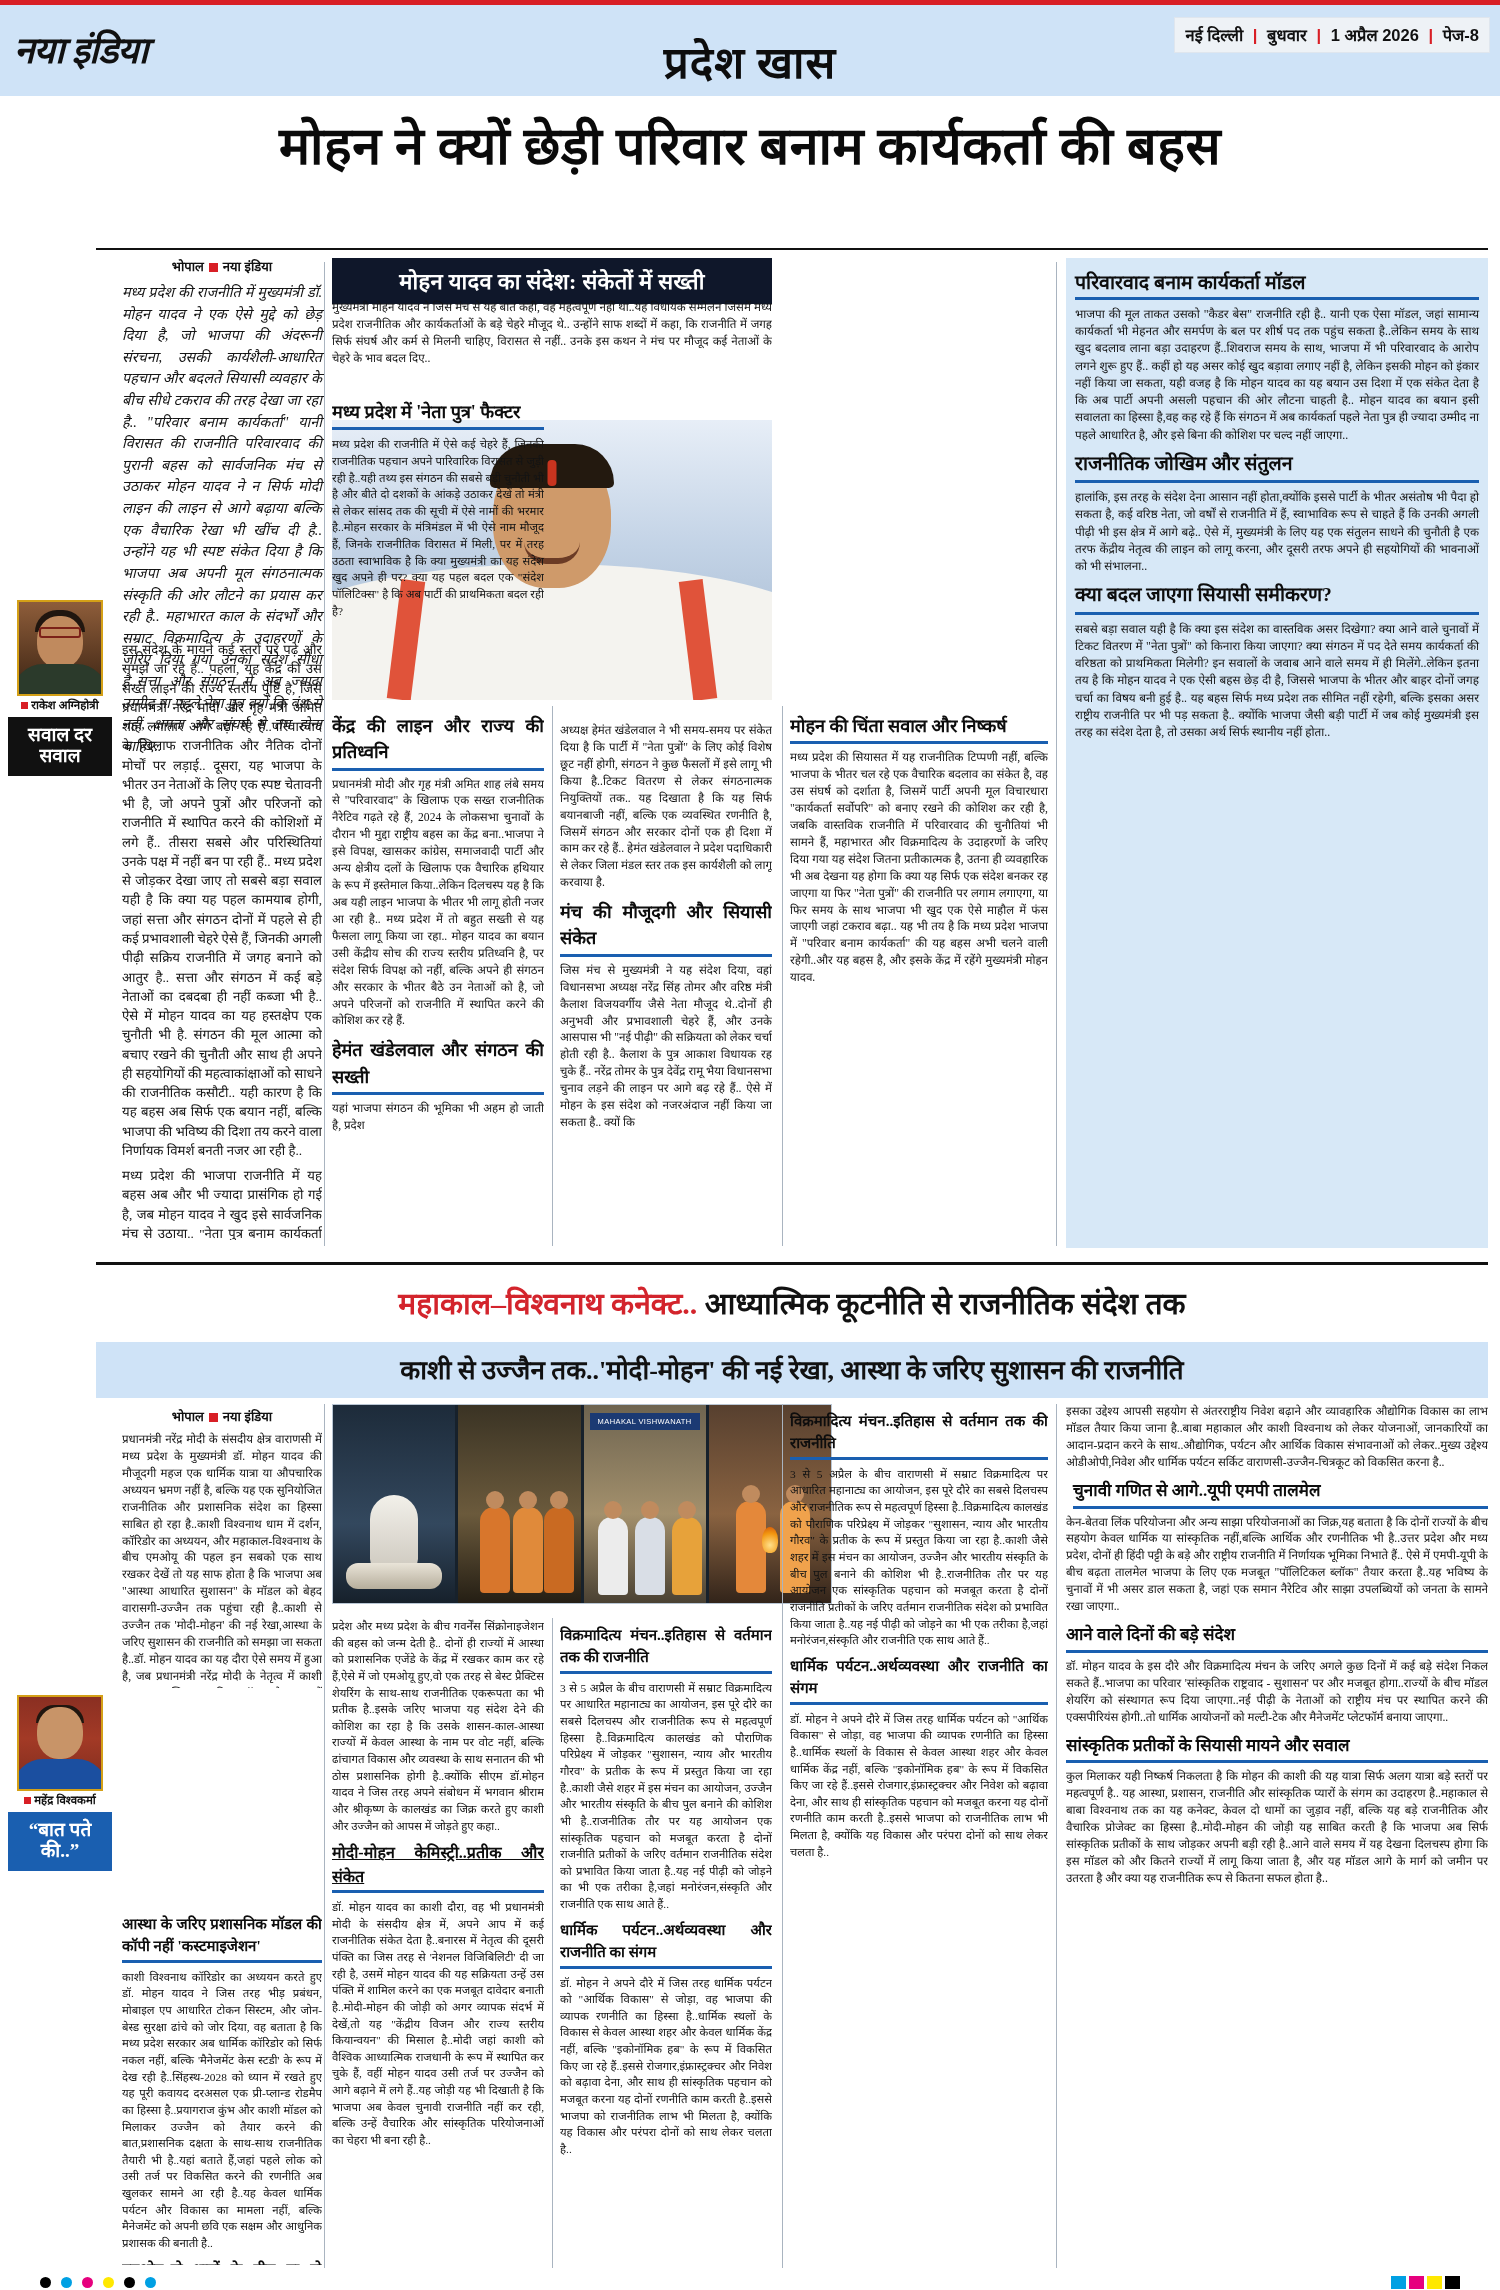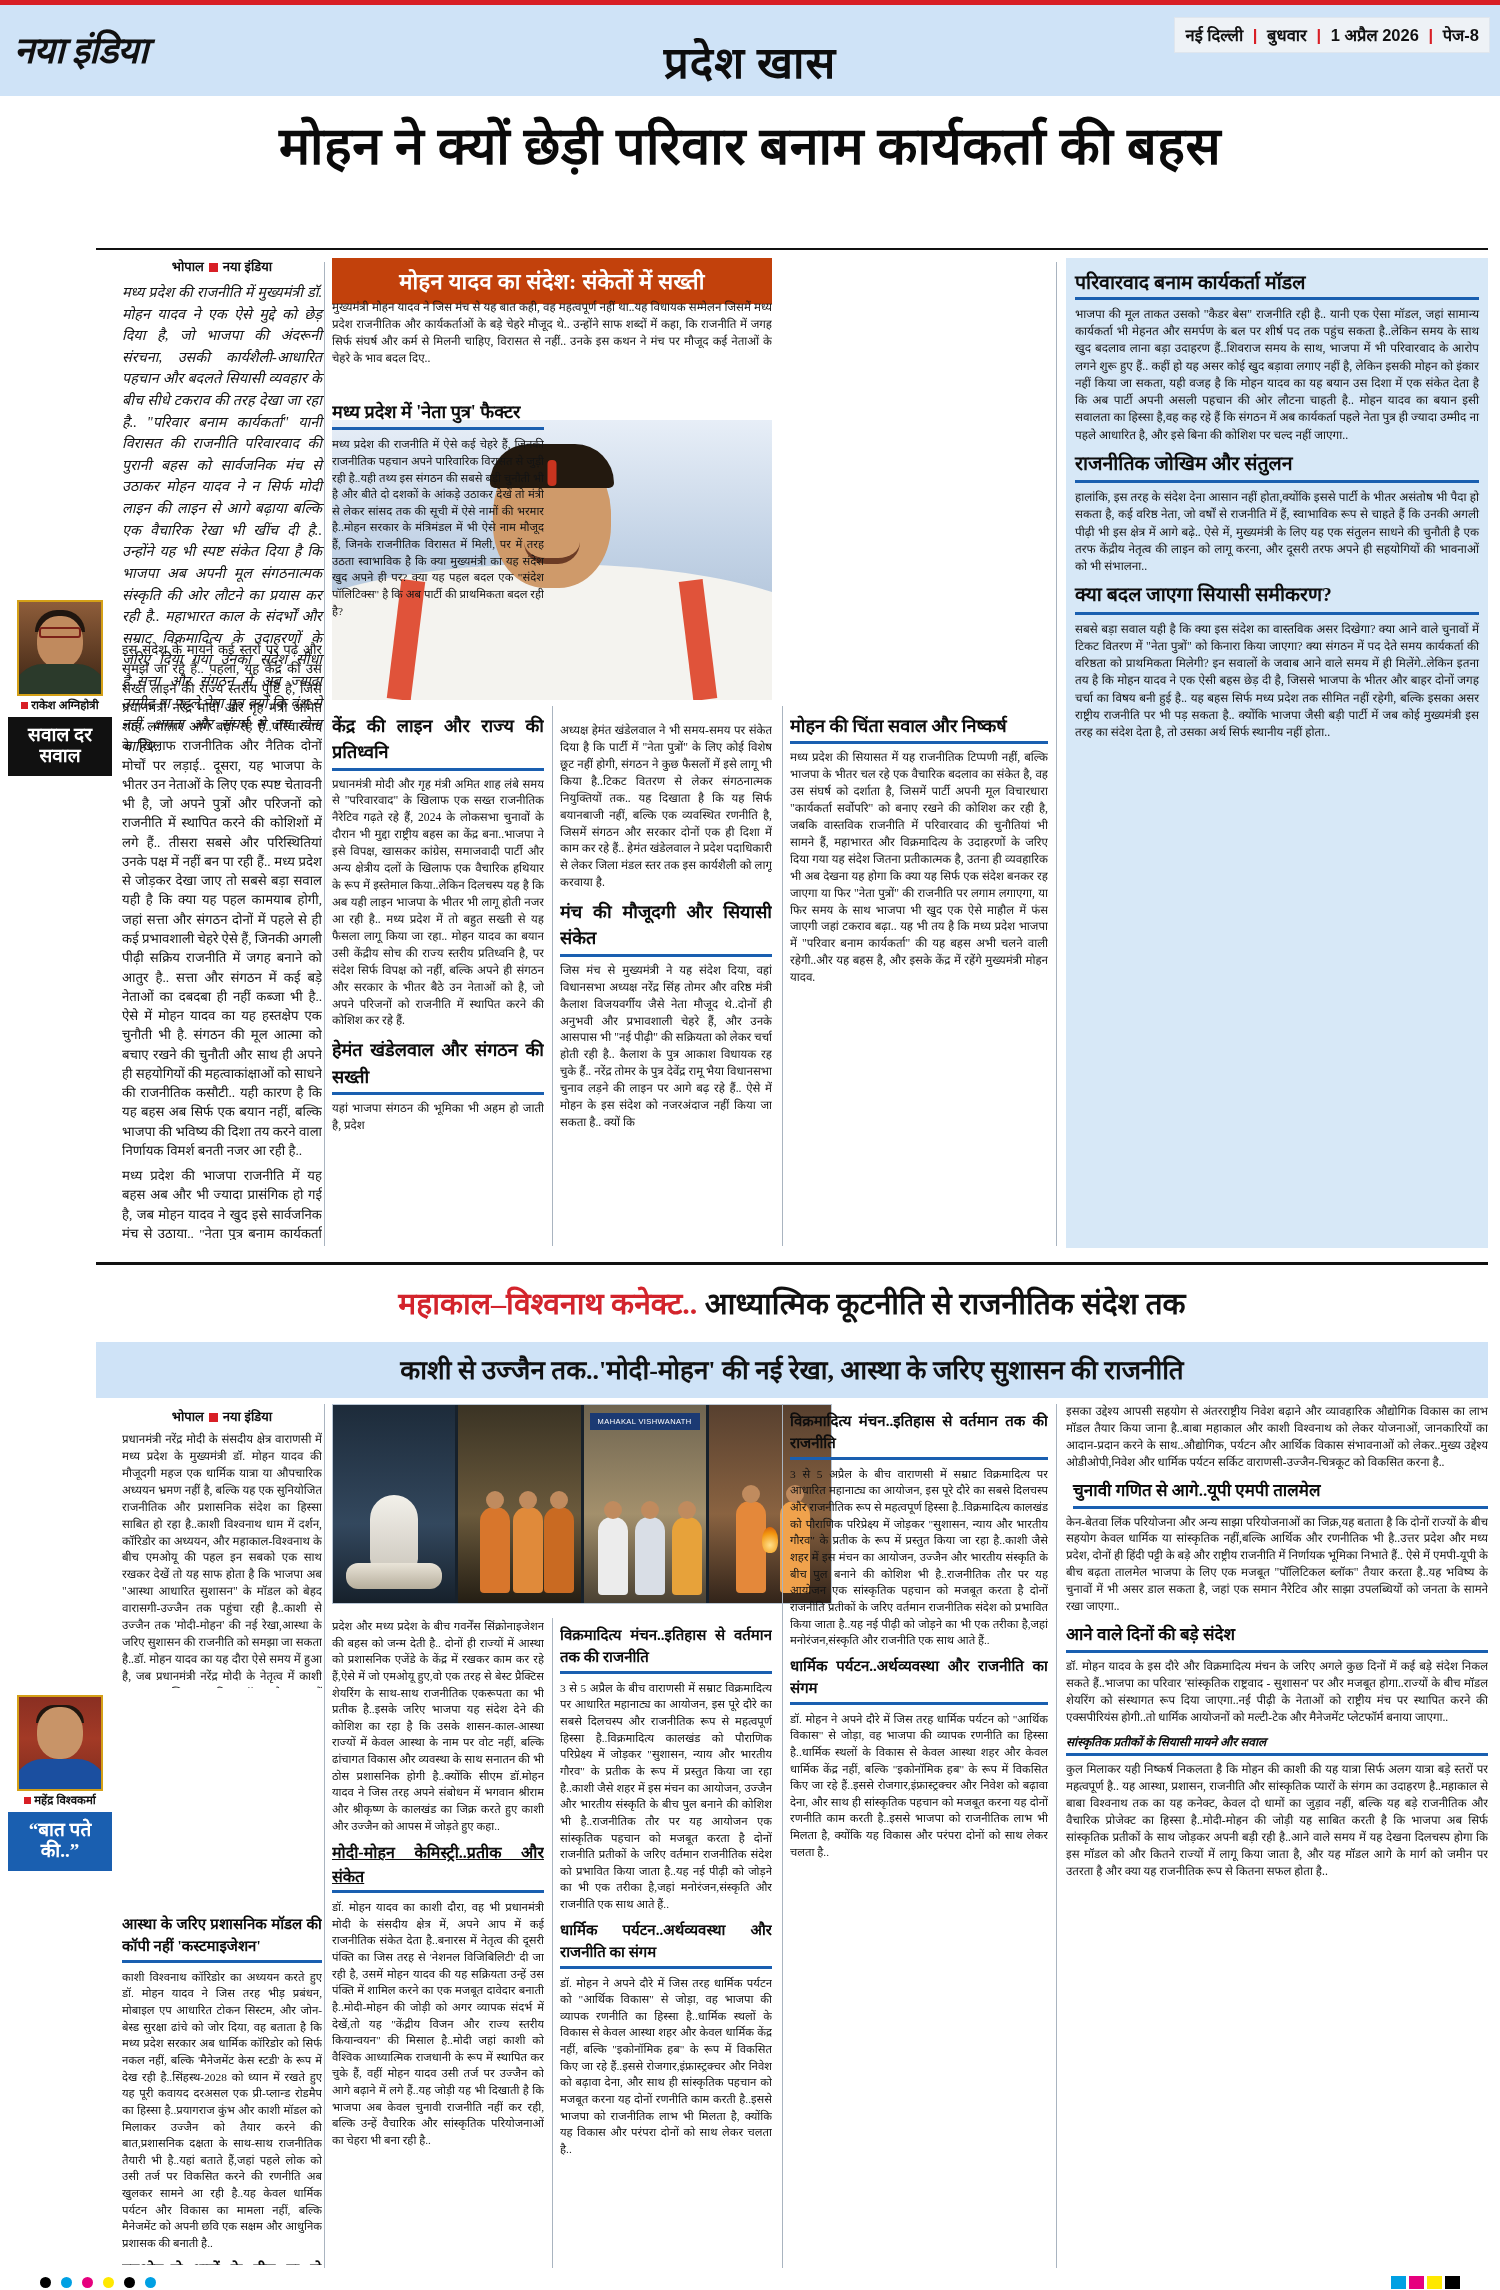--- a/index.html
+++ b/index.html
@@ -111,21 +111,21 @@
     text-align: center; font-size: 13px; font-weight: bold;
     font-family: "Liberation Sans", sans-serif; margin-bottom: 5px; color: #111;
   }
   .byline .sq {
     display: inline-block; width: 9px; height: 9px; background: #d81f26;
     margin: 0 5px; vertical-align: middle;
   }
   .lead { font-style: italic; font-size: 14.4px; line-height: 1.5; }
 
   .redbar {
-    background: #c2410c; color: #fff; text-align: center;
+    background: #0f172a; color: #fff; text-align: center;
     font-family: "Liberation Serif", "DejaVu Serif", serif;
     font-weight: bold; font-size: 22px; padding: 7px 6px 9px;
     letter-spacing: 0.3px;
   }
 
   .subhead {
     font-family: "Liberation Serif", "DejaVu Serif", serif;
     font-weight: bold; font-size: 19.5px; color: #0d0d0d;
     border-bottom: 3px solid #1a5fb0;
     padding-bottom: 2px; margin: 7px 0 6px;
@@ -436,21 +436,21 @@
     <div class="subhead tight" style="font-size:15px;">धार्मिक पर्यटन..अर्थव्यवस्था और राजनीति का संगम</div>
     <p>डॉ. मोहन ने अपने दौरे में जिस तरह धार्मिक पर्यटन को "आर्थिक विकास" से जोड़ा, वह भाजपा की व्यापक रणनीति का हिस्सा है..धार्मिक स्थलों के विकास से केवल आस्था शहर और केवल धार्मिक केंद्र नहीं, बल्कि "इकोनॉमिक हब" के रूप में विकसित किए जा रहे हैं..इससे रोजगार,इंफ्रास्ट्रक्चर और निवेश को बढ़ावा देना, और साथ ही सांस्कृतिक पहचान को मजबूत करना यह दोनों रणनीति काम करती है..इससे भाजपा को राजनीतिक लाभ भी मिलता है, क्योंकि यह विकास और परंपरा दोनों को साथ लेकर चलता है..</p>
   </div>
 
   <div class="col" style="left:1066px; top:1404px; width:422px; height:864px; overflow:hidden; font-size:11.6px;">
     <p>इसका उद्देश्य आपसी सहयोग से अंतरराष्ट्रीय निवेश बढ़ाने और व्यावहारिक औद्योगिक विकास का लाभ मॉडल तैयार किया जाना है..बाबा महाकाल और काशी विश्वनाथ को लेकर योजनाओं, जानकारियों का आदान-प्रदान करने के साथ..औद्योगिक, पर्यटन और आर्थिक विकास संभावनाओं को लेकर..मुख्य उद्देश्य ओडीओपी,निवेश और धार्मिक पर्यटन सर्किट वाराणसी-उज्जैन-चित्रकूट को विकसित करना है..</p>
     <div class="subhead" style="font-size:17px;margin-left:7px;">चुनावी गणित से आगे..यूपी एमपी तालमेल</div>
     <p>केन-बेतवा लिंक परियोजना और अन्य साझा परियोजनाओं का जिक्र,यह बताता है कि दोनों राज्यों के बीच सहयोग केवल धार्मिक या सांस्कृतिक नहीं,बल्कि आर्थिक और रणनीतिक भी है..उत्तर प्रदेश और मध्य प्रदेश, दोनों ही हिंदी पट्टी के बड़े और राष्ट्रीय राजनीति में निर्णायक भूमिका निभाते हैं.. ऐसे में एमपी-यूपी के बीच बढ़ता तालमेल भाजपा के लिए एक मजबूत "पॉलिटिकल ब्लॉक" तैयार करता है..यह भविष्य के चुनावों में भी असर डाल सकता है, जहां एक समान नैरेटिव और साझा उपलब्धियों को जनता के सामने रखा जाएगा..</p>
     <div class="subhead" style="font-size:17px;">आने वाले दिनों की बड़े संदेश</div>
     <p>डॉ. मोहन यादव के इस दौरे और विक्रमादित्य मंचन के जरिए अगले कुछ दिनों में कई बड़े संदेश निकल सकते हैं..भाजपा का परिवार 'सांस्कृतिक राष्ट्रवाद - सुशासन' पर और मजबूत होगा..राज्यों के बीच मॉडल शेयरिंग को संस्थागत रूप दिया जाएगा..नई पीढ़ी के नेताओं को राष्ट्रीय मंच पर स्थापित करने की एक्सपीरियंस होगी..तो धार्मिक आयोजनों को मल्टी-टेक और मैनेजमेंट प्लेटफॉर्म बनाया जाएगा..</p>
-    <div class="subhead" style="font-size:12px;font-style:italic;">सांस्कृतिक प्रतीकों के सियासी मायने और सवाल</div>
+    <div class="subhead" style="font-size:17px;">सांस्कृतिक प्रतीकों के सियासी मायने और सवाल</div>
     <p>कुल मिलाकर यही निष्कर्ष निकलता है कि मोहन की काशी की यह यात्रा सिर्फ अलग यात्रा बड़े स्तरों पर महत्वपूर्ण है.. यह आस्था, प्रशासन, राजनीति और सांस्कृतिक प्यारों के संगम का उदाहरण है..महाकाल से बाबा विश्वनाथ तक का यह कनेक्ट, केवल दो धामों का जुड़ाव नहीं, बल्कि यह बड़े राजनीतिक और वैचारिक प्रोजेक्ट का हिस्सा है..मोदी-मोहन की जोड़ी यह साबित करती है कि भाजपा अब सिर्फ सांस्कृतिक प्रतीकों के साथ जोड़कर अपनी बड़ी रही है..आने वाले समय में यह देखना दिलचस्प होगा कि इस मॉडल को और कितने राज्यों में लागू किया जाता है, और यह मॉडल आगे के मार्ग को जमीन पर उतरता है और क्या यह राजनीतिक रूप से कितना सफल होता है..</p>
   </div>
 
   <div class="vrule" style="left:324px; top:1404px; height:864px;"></div>
   <div class="vrule" style="left:552px; top:1618px; height:650px;"></div>
   <div class="vrule" style="left:782px; top:1404px; height:864px;"></div>
   <div class="vrule" style="left:1056px; top:1404px; height:864px;"></div>
 
   <div class="regbar">
     <div class="dots">

